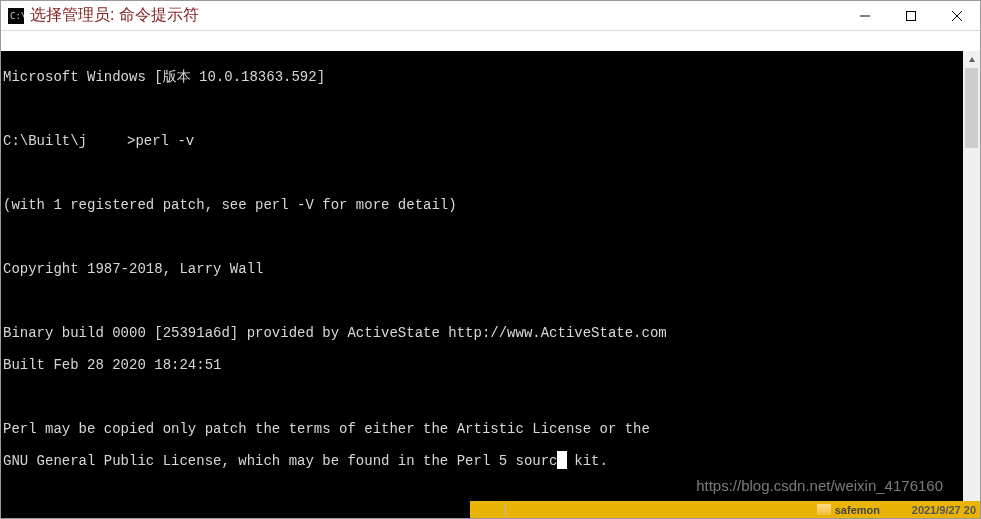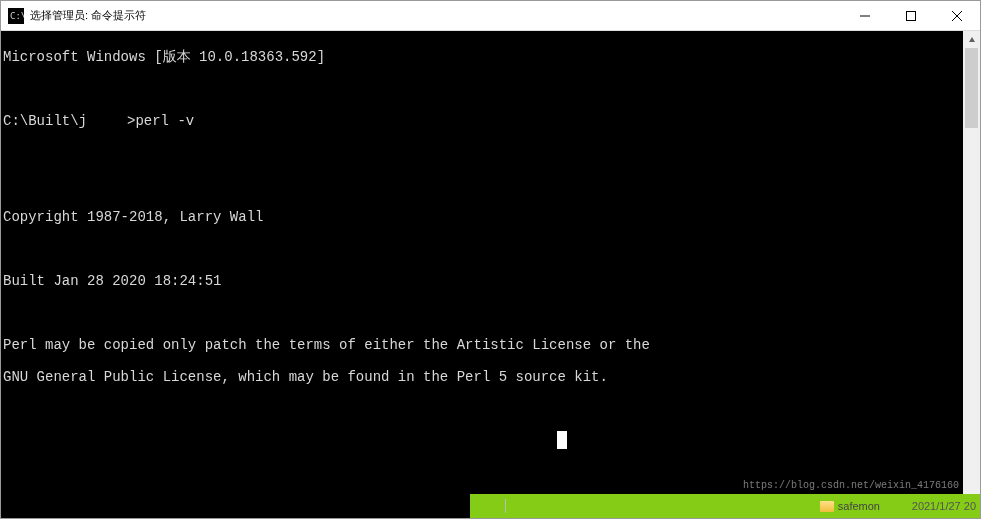--- a/index.html
+++ b/index.html
@@ -34,22 +34,22 @@
       width: 16px;
       height: 16px;
       margin-left: 7px;
       margin-right: 6px;
       display: flex;
       align-items: center;
       justify-content: center;
     }
     .title-icon svg { width: 16px; height: 16px; }
     .title-text {
-      font-size: 11px;
-      color: #000000;
+      font-size: 16px;
+      color: #7f1d1d;
       flex: 1;
       white-space: nowrap;
     }
     .win-controls {
       display: flex;
       height: 100%;
     }
     .win-btn {
       width: 46px;
       height: 30px;
@@ -57,20 +57,21 @@
       align-items: center;
       justify-content: center;
       color: #000;
     }
     .win-btn svg { width: 10px; height: 10px; }
     .terminal-wrap {
       flex: 1;
       display: flex;
       background: #000;
       min-height: 0;
+      margin-top: 20px;
     }
     .terminal {
       flex: 1;
       background: #000;
       color: #d8d8d8;
       font-family: "NSimSun", "SimSun", "Consolas", "Courier New", monospace;
       font-size: 14px;
       line-height: 16px;
       padding: 2px 2px 0 2px;
       white-space: pre;
@@ -113,39 +114,40 @@
     .redact {
       display: inline-block;
       background: #000;
       color: #000;
       width: 40px;
       height: 14px;
       vertical-align: text-bottom;
     }
     .watermark {
       position: absolute;
-      right: 4px;
+      right: 20px;
       bottom: 24px;
       color: rgba(220,220,220,0.55);
-      font-size: 10px;
-      font-family: Liberation Mono, monospace;
+      font-size: 15px;
+      font-family: Liberation Sans, sans-serif;
       pointer-events: none;
     }
     .taskbar-peek {
       position: absolute;
       left: 470px;
       right: 1px;
       bottom: 1px;
-      height: 24px;
-      background: #84cc16;
+      height: 17px;
+      background: #eab308;
       font-size: 11px;
       color: #444;
       display: flex;
       align-items: center;
       overflow: hidden;
+      font-weight: bold;
     }
     .folder-chip {
       position: absolute;
       right: 100px;
       display: flex;
       align-items: center;
       gap: 4px;
     }
     .folder-ico {
       width: 14px; height: 11px;
@@ -196,24 +198,26 @@
       </div>
     </div>
   </div>
 
   <div class="terminal-wrap">
     <div class="terminal">
 <div class="line">Microsoft Windows [版本 10.0.18363.592]</div>
 <div class="line"></div>
 <div class="line"><span>C:\Built\j</span><span class="redact"></span><span>&gt;perl -v</span></div>
 <div class="line"></div>
+<div class="line">(with 1 registered patch, see perl -V for more detail)</div>
 <div class="line"></div>
 <div class="line">Copyright 1987-2018, Larry Wall</div>
 <div class="line"></div>
-<div class="line">Built Jan 28 2020 18:24:51</div>
+<div class="line">Binary build 0000 [25391a6d] provided by ActiveState http://www.ActiveState.com</div>
+<div class="line">Built Feb 28 2020 18:24:51</div>
 <div class="line"></div>
 <div class="line">Perl may be copied only patch the terms of either the Artistic License or the</div>
 <div class="line">GNU General Public License, which may be found in the Perl 5 source kit.</div>
 
 
 
 
 
 
 
@@ -237,14 +241,14 @@
     </div>
   </div>
 </div>
 
 <div class="taskbar-peek">
   <div class="tiny-divider"></div>
   <div class="folder-chip">
     <span class="folder-ico"></span>
     <span>safemon</span>
   </div>
-  <div class="time-chip">2021/1/27 20</div>
+  <div class="time-chip">2021/9/27 20</div>
 </div>
 
 </body></html>

